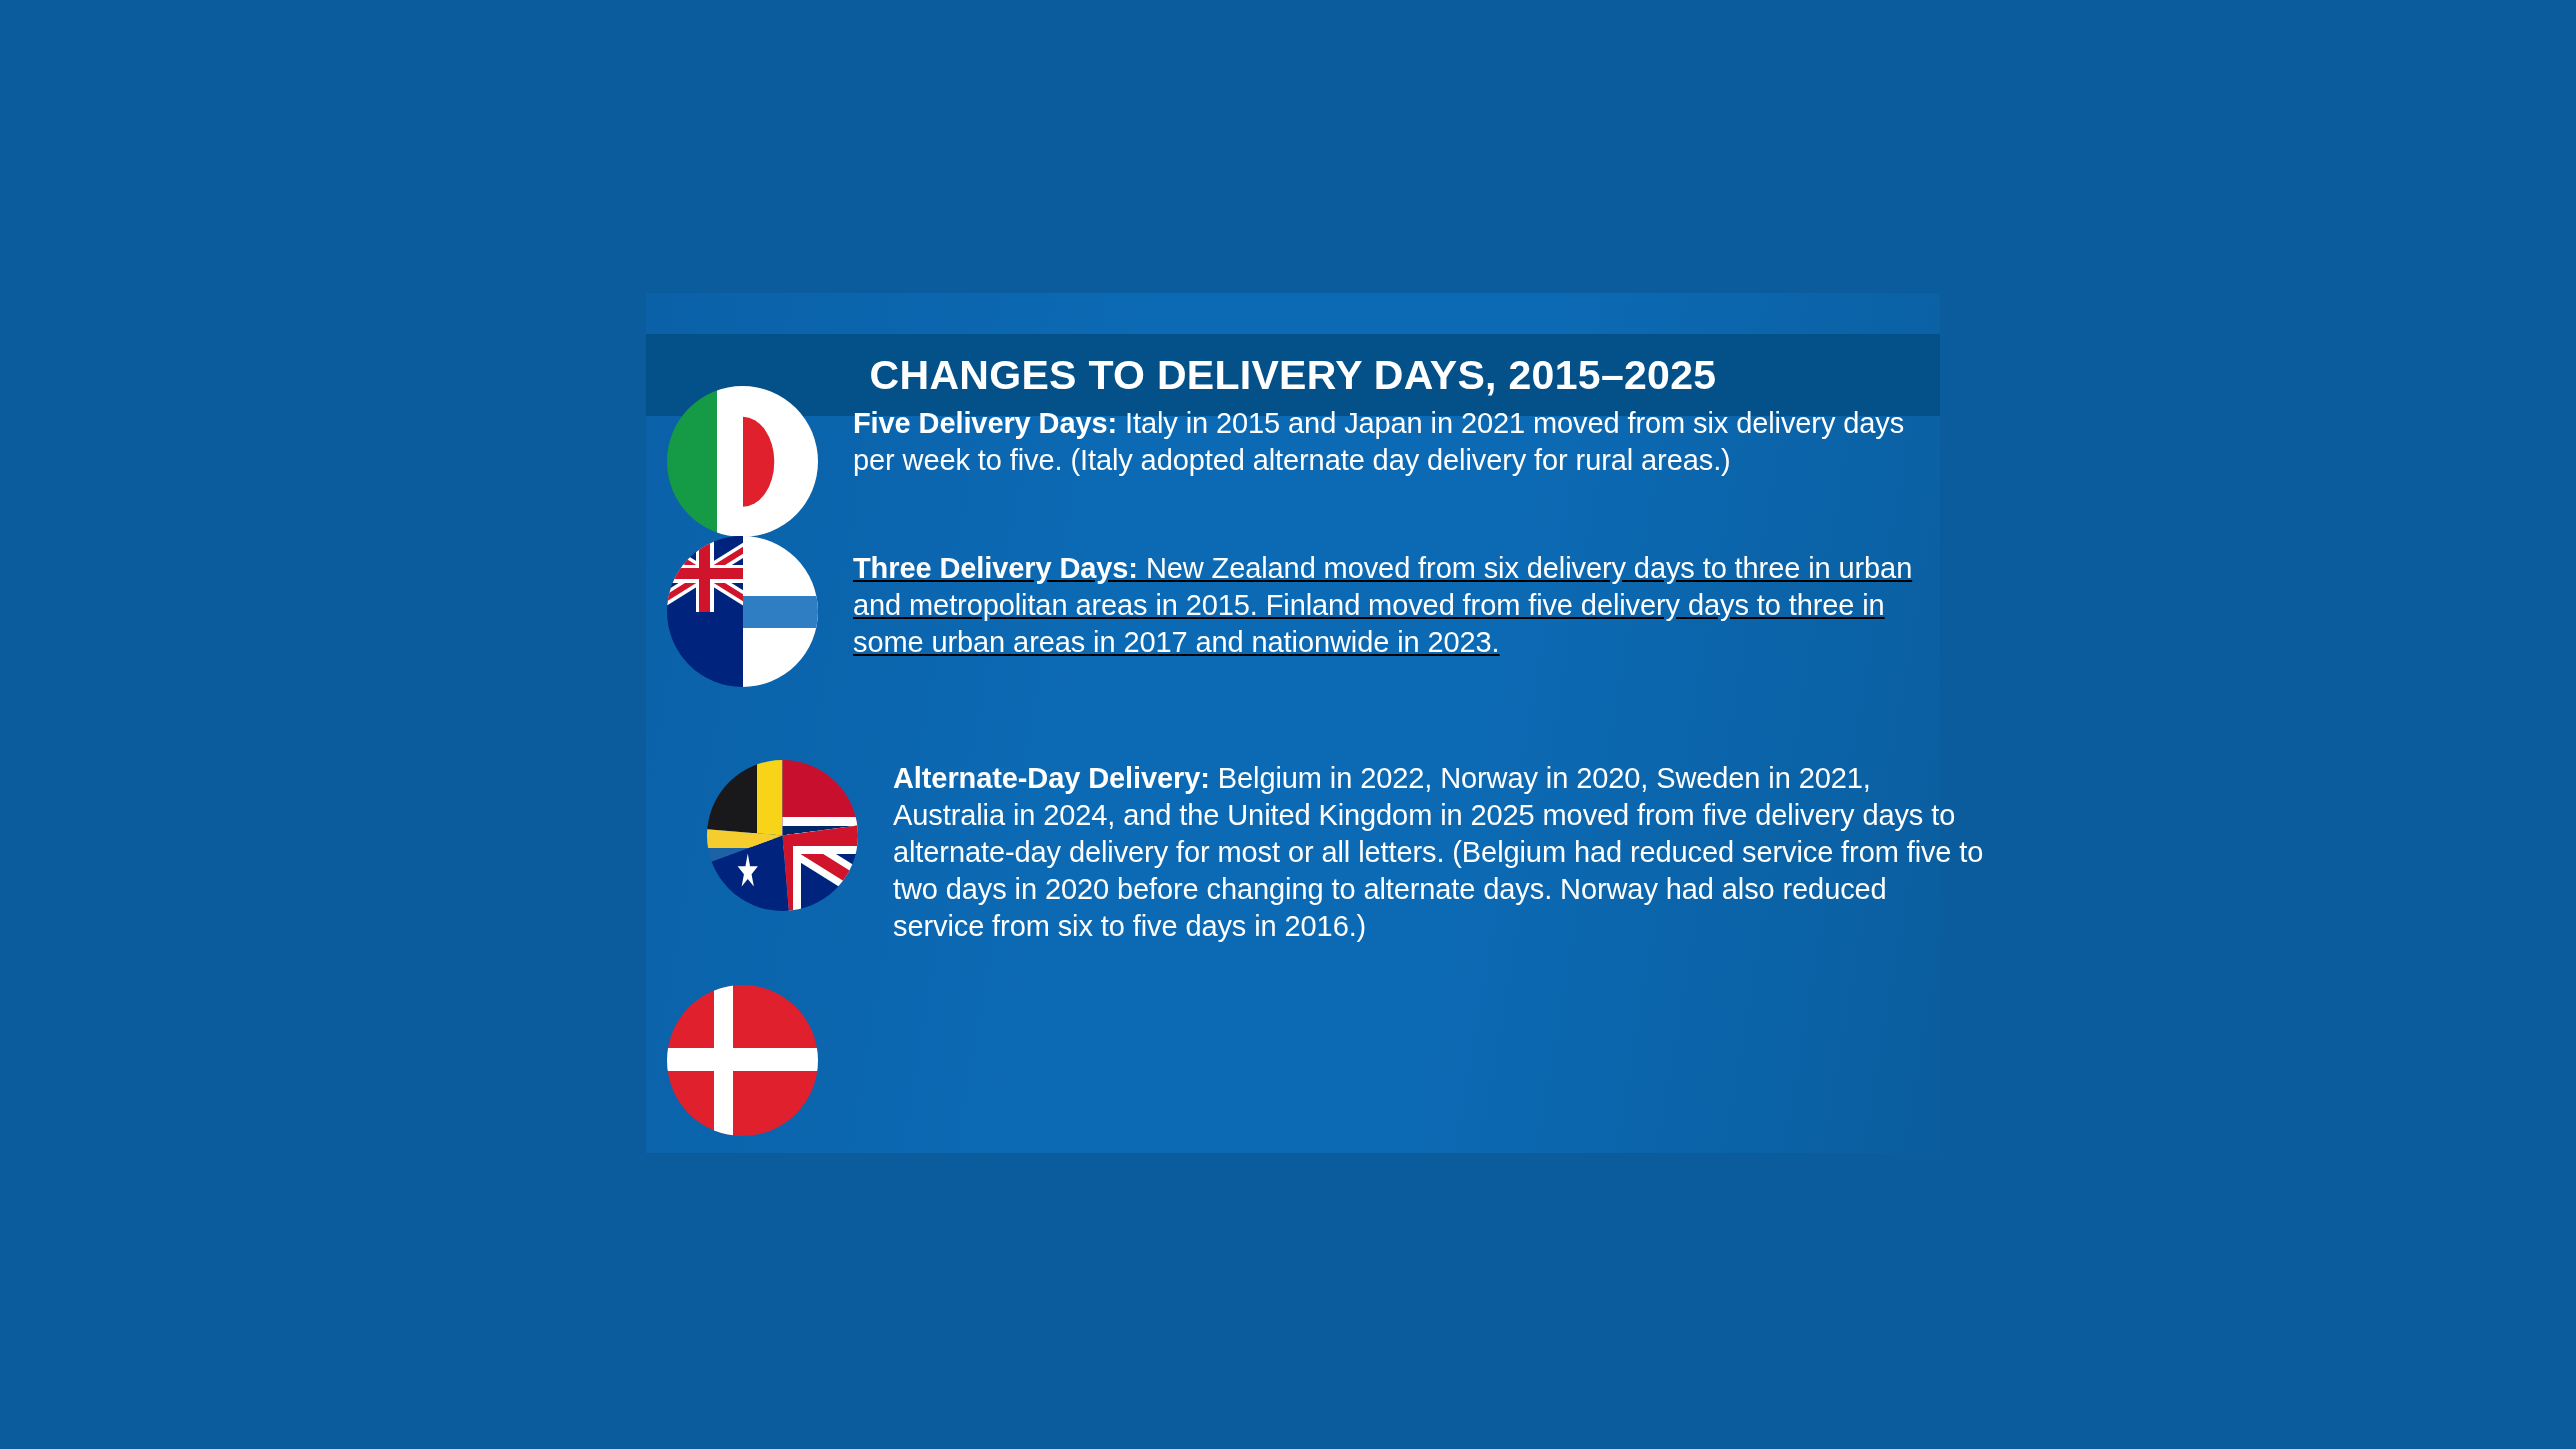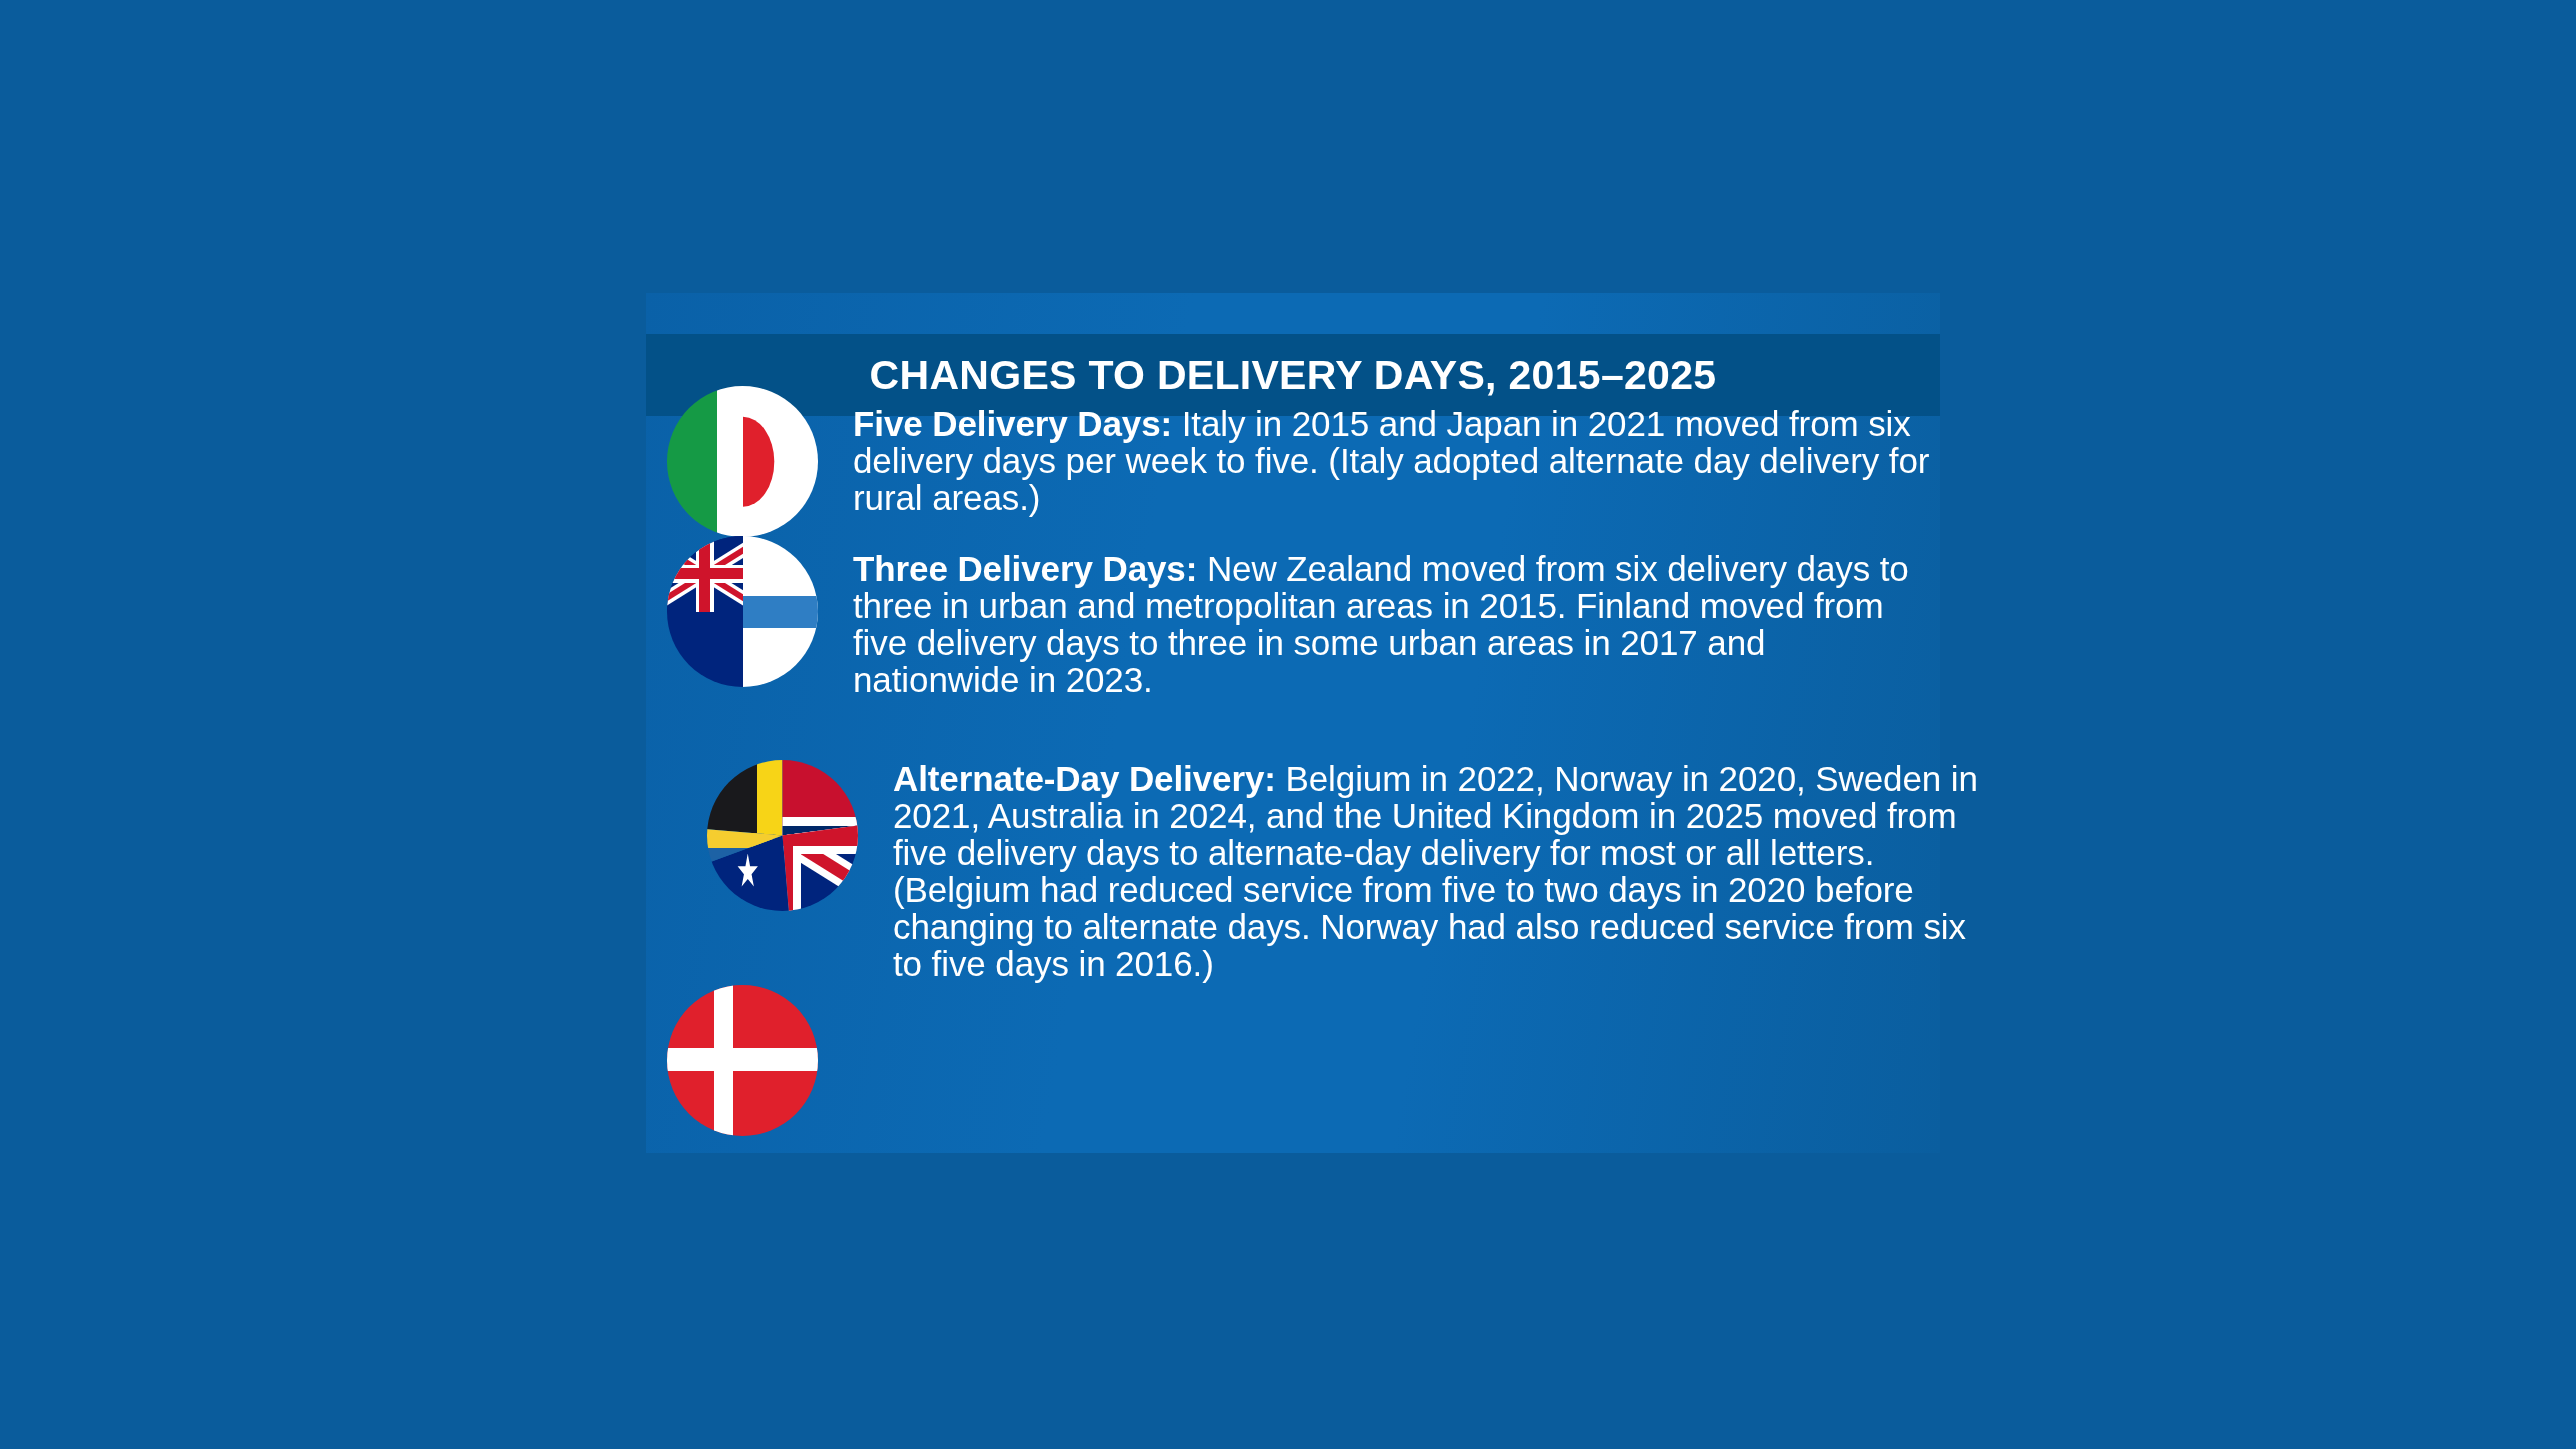--- a/index.html
+++ b/index.html
@@ -70,31 +70,31 @@
 
   .flag-badge {
     position: relative;
     flex: 0 0 auto;
     border-radius: 50%;
     overflow: hidden;
   }
 
   .row-text {
     color: #ffffff;
-    font-size: 35px;
+    font-size: 29px;
     line-height: 37px;
     letter-spacing: -0.1px;
   }
 
   .row-text .lead {
     font-weight: bold;
   }
 
   #row-0 { left: 667px; top: 386px; }
-  #row-1 { left: 667px; top: 536px; }
+  #row-1 { left: 667px; top: 536px; text-decoration: underline; }
   #row-2 { left: 707px; top: 760px; }
   #row-3 { left: 667px; top: 985px; }
 
   #row-0 .flag-badge, #row-1 .flag-badge,
   #row-2 .flag-badge, #row-3 .flag-badge {
     width: 151px;
     height: 151px;
   }
 
   #row-0 .row-text { margin-left: 35px; margin-top: 19.3px; width: 1088px; }

